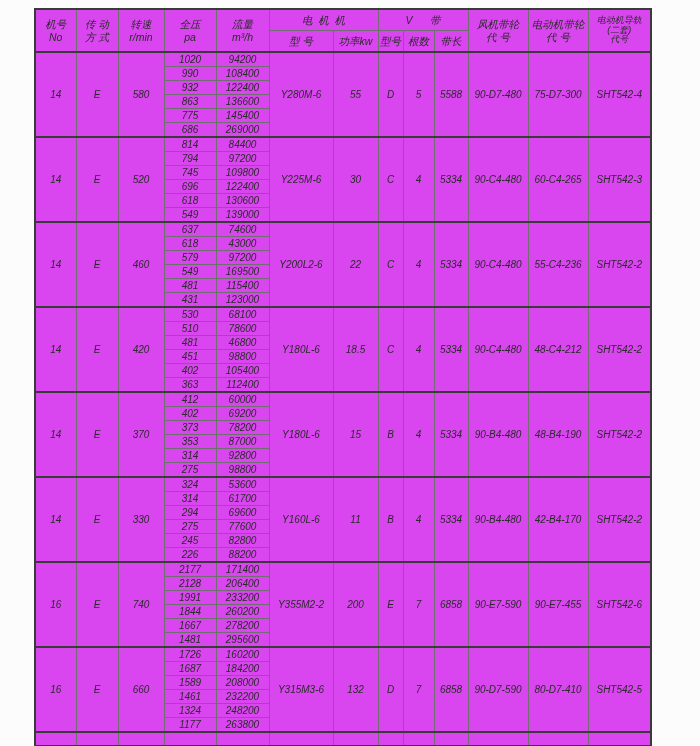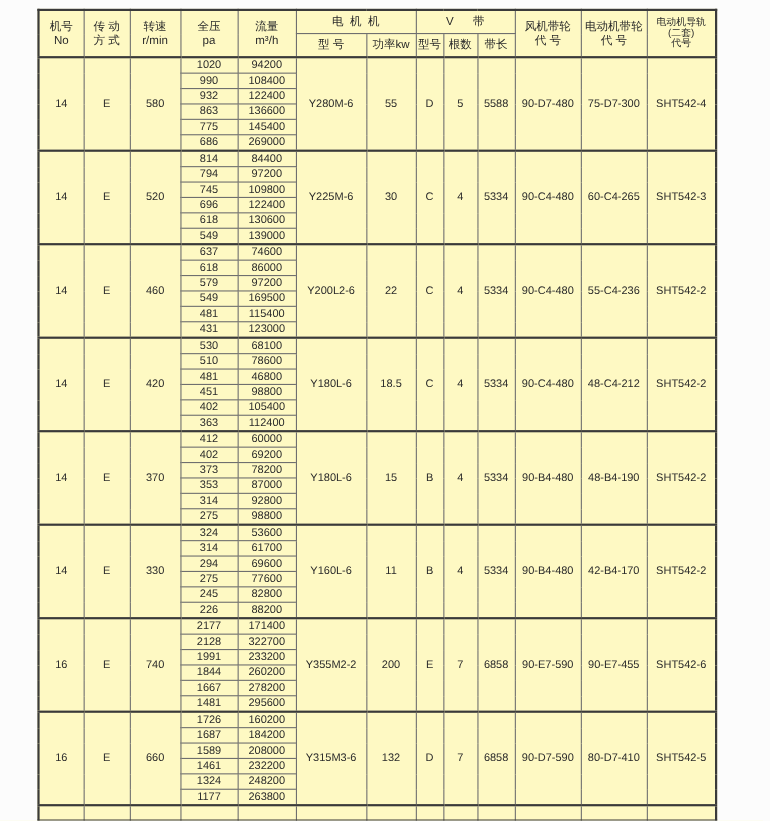--- a/index.html
+++ b/index.html
@@ -12,21 +12,22 @@
     font-family: "Liberation Sans", "DejaVu Sans", sans-serif;
   }
   .sheet {
     padding: 8px 0 0 34px;
   }
   table.spec {
     border-collapse: collapse;
     table-layout: fixed;
     width: 616px;
     border: 2px solid #3a3a3a;
-    background: #fef9c3;
+    background: #d946ef;
+    font-style: italic;
   }
   .spec th, .spec td {
     border: 1px solid #6f6f6f;
     padding: 0 1px;
     margin: 0;
     text-align: center;
     vertical-align: middle;
     color: #2b2b2b;
     font-weight: normal;
     font-size: 10px;
@@ -186,21 +187,21 @@
           <td rowspan="6">22</td>
           <td rowspan="6">C</td>
           <td rowspan="6">4</td>
           <td rowspan="6">5334</td>
           <td rowspan="6">90-C4-480</td>
           <td rowspan="6">55-C4-236</td>
           <td rowspan="6">SHT542-2</td>
         </tr>
         <tr>
           <td>618</td>
-          <td>86000</td>
+          <td>43000</td>
         </tr>
         <tr>
           <td>579</td>
           <td>97200</td>
         </tr>
         <tr>
           <td>549</td>
           <td>169500</td>
         </tr>
         <tr>
@@ -326,21 +327,21 @@
           <td rowspan="6">200</td>
           <td rowspan="6">E</td>
           <td rowspan="6">7</td>
           <td rowspan="6">6858</td>
           <td rowspan="6">90-E7-590</td>
           <td rowspan="6">90-E7-455</td>
           <td rowspan="6">SHT542-6</td>
         </tr>
         <tr>
           <td>2128</td>
-          <td>322700</td>
+          <td>206400</td>
         </tr>
         <tr>
           <td>1991</td>
           <td>233200</td>
         </tr>
         <tr>
           <td>1844</td>
           <td>260200</td>
         </tr>
         <tr>

